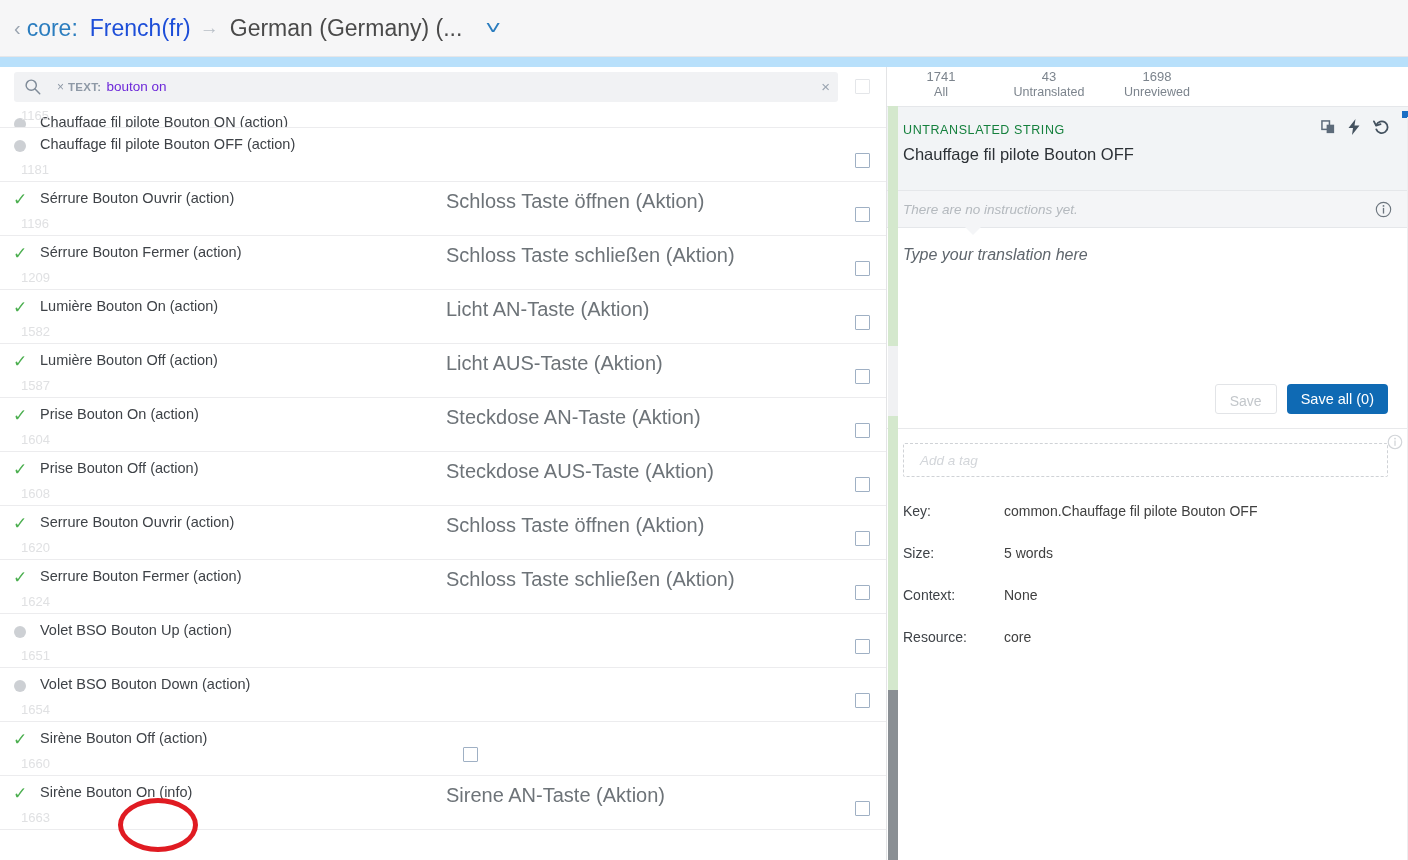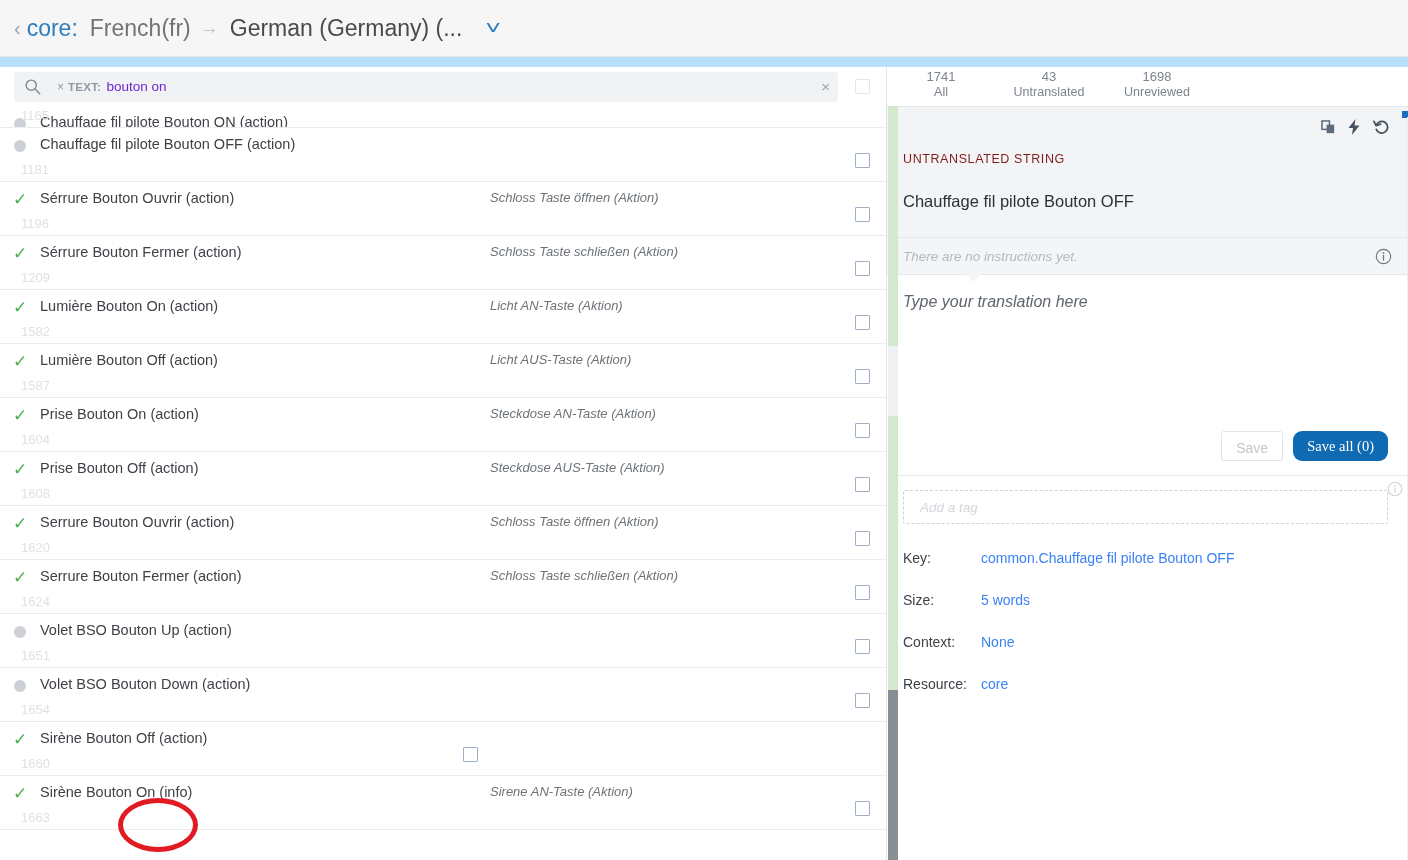--- a/index.html
+++ b/index.html
@@ -26,21 +26,21 @@
     margin-right: 6px;
     cursor: pointer;
   }
   .crumb-project {
     color: #2b7dbf;
     font-size: 23px;
     margin-right: 12px;
     cursor: pointer;
   }
   .crumb-lang {
-    color: #737373;
+    color: #1d4ed8;
     font-size: 23px;
   }
   .crumb-arrow {
     color: #b7bec6;
     font-size: 19px;
     margin: 0 11px 0 9px;
   }
   .crumb-target {
     color: #4a4a4a;
     font-size: 23px;
@@ -158,24 +158,22 @@
   .row-src {
     width: 406px;
     padding-top: 8px;
     font-size: 14.5px;
     color: #3e4247;
     flex: none;
   }
   .row-tgt {
     flex: 1;
     padding-top: 8px;
-    font-size: 13px;
-    font-style: italic;
+    font-size: 20px;
     color: #6d7378;
-    margin-left: 44px;
   }
   .row-cb {
     width: 48px;
     display: flex; justify-content: center;
     padding-top: 25px;
     flex: none;
   }
   .row-id {
     position: absolute;
     left: 21px; bottom: 4px;
@@ -219,26 +217,25 @@
   .stat .l { font-size: 12.5px; color: #7c848d; line-height: 15px; }
 
   .srcpanel {
     background: #f2f4f6;
     padding: 16px 20px 26px 16px;
     border-top: 1px solid #e5e7ea;
     position: relative;
   }
   .srclabel {
     font-size: 12.5px;
-    color: #7f1d1d;
+    color: #15803d;
     letter-spacing: .6px;
-    margin-top: 29px;
   }
   .srctext {
-    margin-top: 26px;
+    margin-top: 8px;
     font-size: 16.5px;
     color: #2c3136;
   }
   .srcicons {
     position: absolute;
     right: 18px; top: 12px;
     display: flex; gap: 12px;
     align-items: center;
   }
   .srcicons span { cursor: pointer; color: #5d6b7a; display:flex; }
@@ -297,24 +294,24 @@
     color: #c3c7cb;
     font-size: 14px;
     font-family: inherit;
     cursor: default;
   }
   .btn-saveall {
     height: 30px;
     padding: 0 14px;
     background: #0f6ab4;
     border: none;
-    border-radius: 9px;
+    border-radius: 4px;
     color: #fff;
     font-size: 14.5px;
-    font-family: Liberation Serif, serif;
+    font-family: Liberation Sans, sans-serif;
     cursor: pointer;
   }
 
   .tagrow {
     border-top: 1px solid #e8e9eb;
     padding: 14px 20px 10px 16px;
     position: relative;
   }
   .tagbox {
     height: 34px;
@@ -337,21 +334,21 @@
     cursor: pointer;
   }
 
   .meta { padding: 16px 0 0 16px; }
   .meta .mrow {
     display: flex;
     margin-bottom: 26px;
     font-size: 14px;
   }
   .meta .mk { width: 78px; color: #3e4247; flex: none; }
-  .meta .mv { color: #3b82f6; }
+  .meta .mv { color: #404040; margin-left: 23px; }
 
   .edge-blue {
     position: absolute;
     right: 0; top: 44px;
     width: 6px; height: 7px;
     background: #1a6fc4;
   }
   .right-scrollline {
     position: absolute;
     right: 0; top: 50px; bottom: 0;

